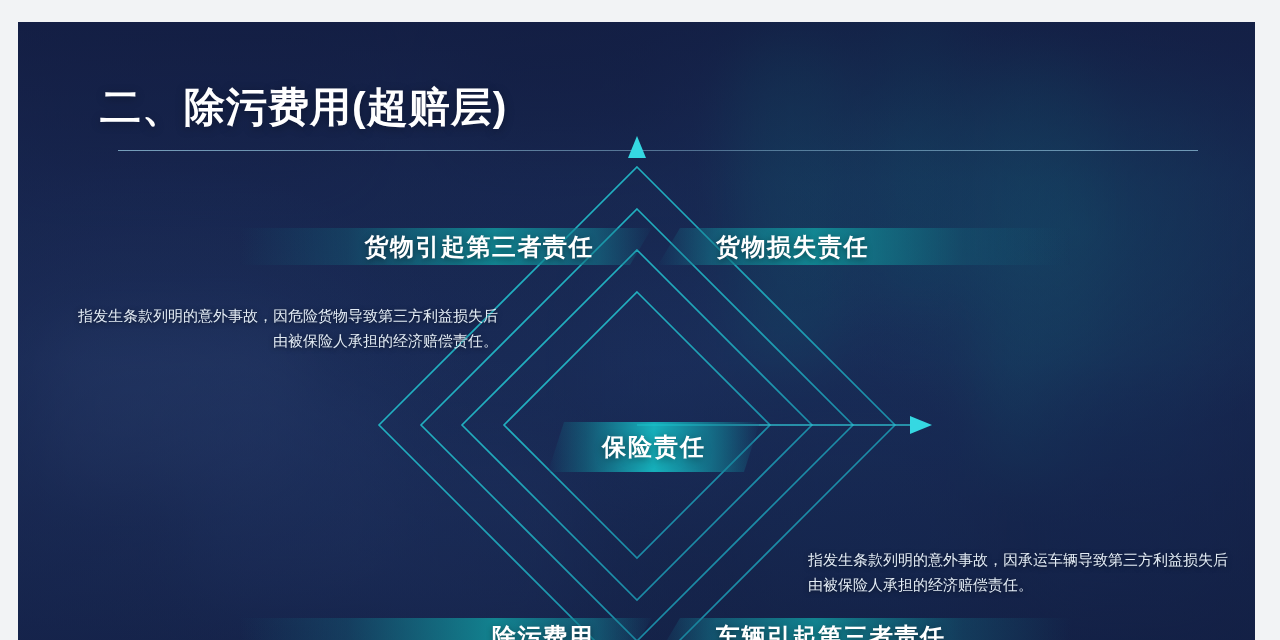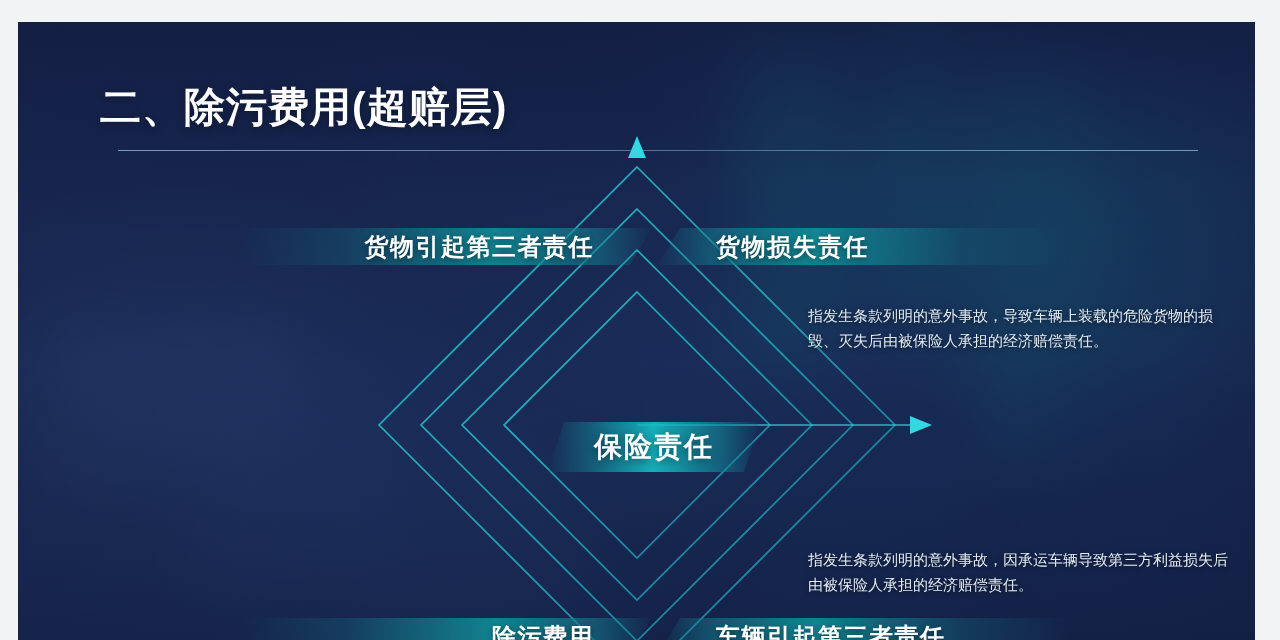--- a/index.html
+++ b/index.html
@@ -127,21 +127,21 @@
   .desc-tr { left:790px; top:281px;  width:420px; text-align:left;  }
   .desc-bl { left:60px;  top:525px;  width:420px; text-align:right; }
   .desc-br { left:790px; top:525px;  width:420px; text-align:left;  }
 
   
   .center-badge {
     position:absolute;
     left:530px; top:400px;
     width:212px; height:50px;
     display:flex; align-items:center; justify-content:center;
-    color:#ffffff; font-size:28px; font-weight:bold; letter-spacing:2px;
+    color:#ffffff; font-size:24px; font-weight:bold; letter-spacing:2px;
     background:linear-gradient(90deg,
        rgba(20,46,92,.15) 0%,
        rgba(18,120,140,.55) 18%,
        rgba(22,190,198,.90) 50%,
        rgba(18,130,150,.60) 82%,
        rgba(20,46,92,.15) 100%);
     clip-path:polygon(16px 0, 100% 0, calc(100% - 16px) 100%, 0 100%);
     text-shadow:0 2px 8px rgba(0,0,0,.45);
   }
 </style>
@@ -208,21 +208,21 @@
     <div class="bar bar-right bar-tr">
       <span>货物损失责任</span>
     </div>
     <div class="bar bar-left bar-bl">
       <span>除污费用</span>
     </div>
     <div class="bar bar-right bar-br">
       <span>车辆引起第三者责任</span>
     </div>
 
-    <div class="desc desc-tr">指发生条款列明的意外事故，导致车辆上装载的危险货物的损毁、灭失后由被保险人承担的经济赔偿责任。</div>
+    <div class="desc desc-tl">指发生条款列明的意外事故，因危险货物导致第三方利益损失后由被保险人承担的经济赔偿责任。</div>
     <div class="desc desc-br">指发生条款列明的意外事故，因承运车辆导致第三方利益损失后由被保险人承担的经济赔偿责任。</div>
 
     <div class="center-badge">
       <span>保险责任</span>
     </div>
 
   </div>
 </div>
 
 </body></html>

